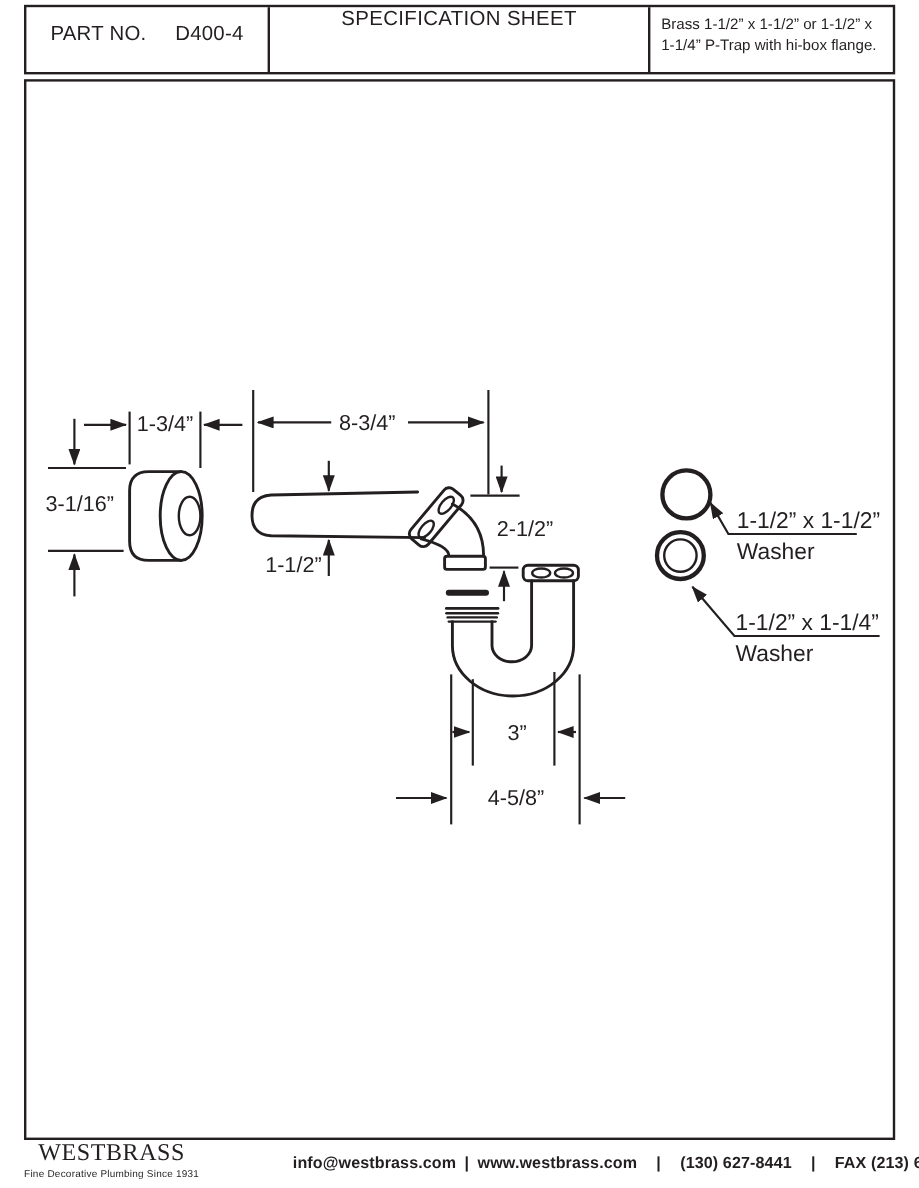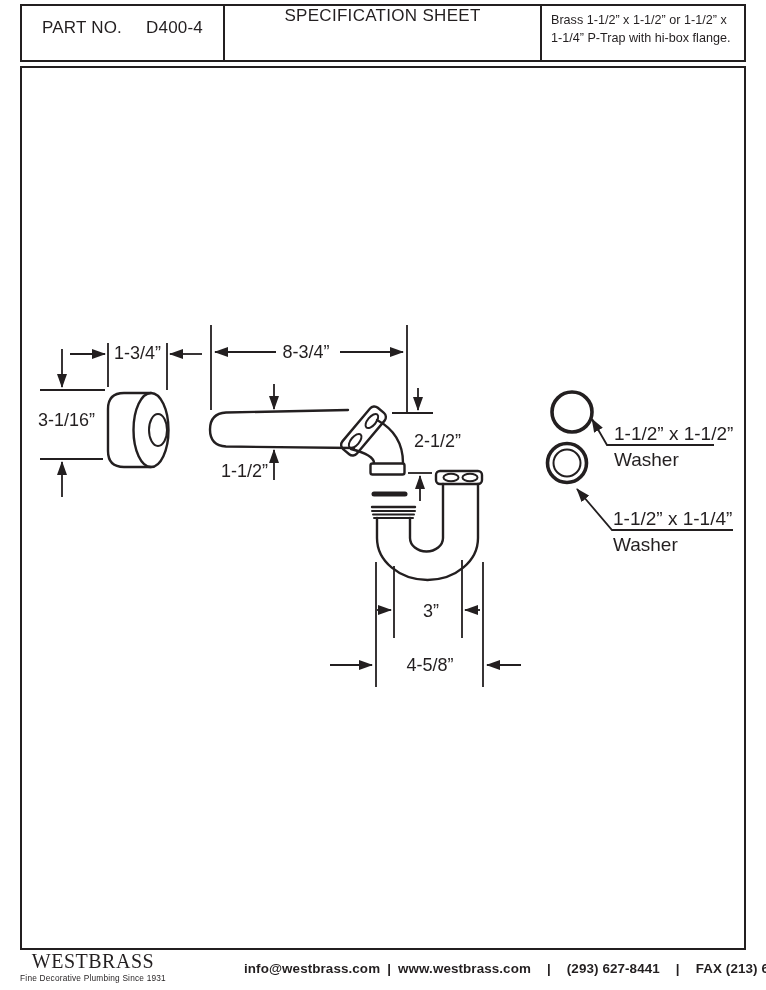--- a/index.html
+++ b/index.html
@@ -180,18 +180,18 @@
   <div class="brand-block">
     <div class="brand">WESTBRASS</div>
     <div class="tagline">Fine Decorative Plumbing Since 1931</div>
   </div>
 
   <div class="contact">
     <span>info@westbrass.com</span>
     <span class="sep-tight">|</span>
     <span>www.westbrass.com</span>
     <span class="sep-wide">|</span>
-    <span>(293) 627-8441</span>
+    <span>(130) 627-8441</span>
     <span class="sep-wide">|</span>
     <span>FAX (213) 627-2844</span>
   </div>
 
 </div>
 
 </body></html>

